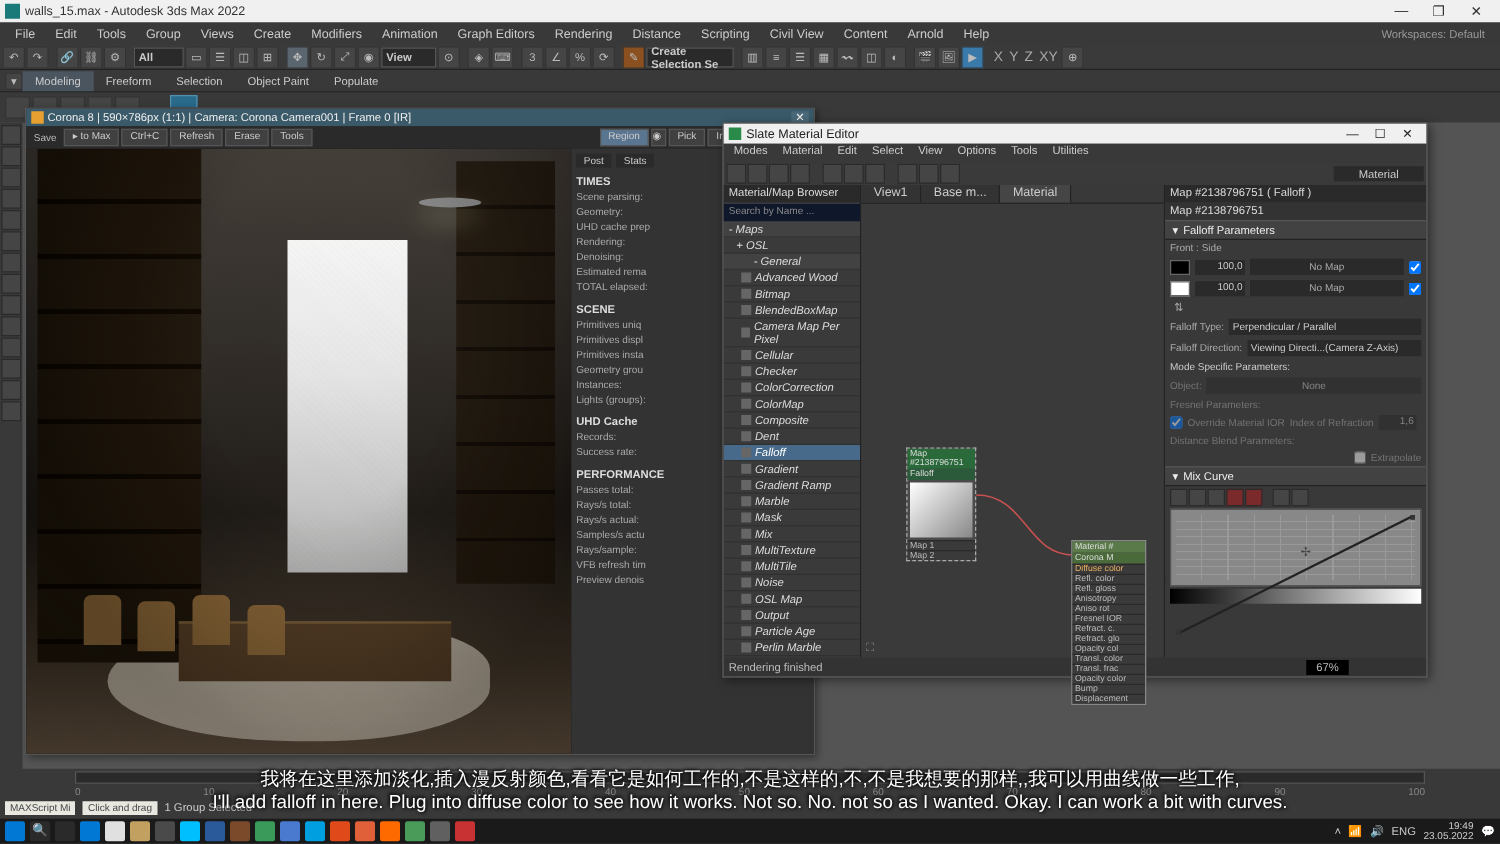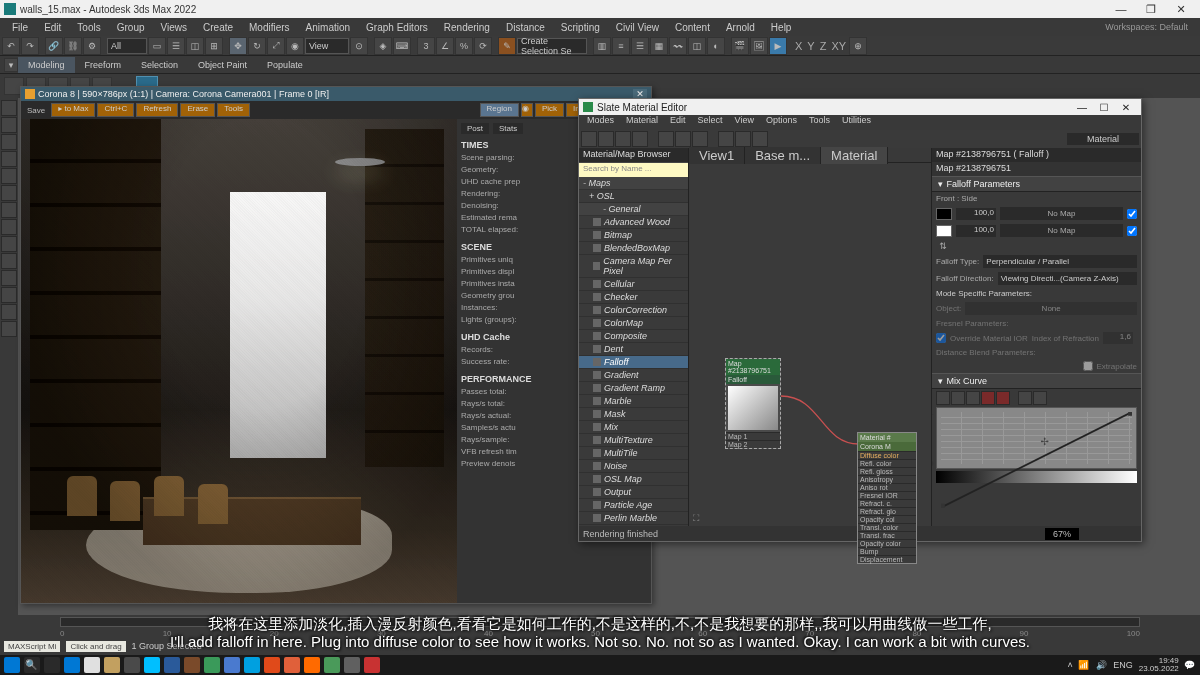--- a/index.html
+++ b/index.html
@@ -15,21 +15,21 @@
 .mainmenu { height: 18px; background: #393939; display: flex; align-items: center; padding: 0 4px; font-size: 10px; }
 .mainmenu span { padding: 0 8px; color: #ccc; }
 .mainmenu .workspaces { margin-left: auto; font-size: 9px; color: #999; }
 
 
 .toolbar { height: 20px; background: #3a3a3a; border-bottom: 1px solid #222; display: flex; align-items: center; padding: 0 2px; gap: 1px; }
 .tbtn { width: 18px; height: 18px; background: #454545; border: 1px solid #333; display: flex; align-items: center; justify-content: center; font-size: 9px; color: #bbb; }
 .tbtn.active { background: #5a6570; }
 .tbtn.orange { background: #8a5020; }
 .tsep { width: 4px; }
-.tdrop { height: 16px; background: #2a2a2a; border: 1px solid #555; font-size: 9px; padding: 0 3px; color: #ccc; display: flex; align-items: center; }
+.tdrop { height: 16px; background: #2a2a2a; border: 1px solid #555; font-size: 9px; padding: 0 3px; color: #ccc; display: flex; align-items: center; font-weight: bold; }
 .axis { color: #aaa; font-size: 11px; padding: 0 2px; }
 
 
 .ribbon { height: 18px; background: #393939; display: flex; align-items: center; padding: 0 4px; border-bottom: 1px solid #222; }
 .ribbon .tab { padding: 0 10px; height: 16px; line-height: 16px; font-size: 9px; color: #ccc; }
 .ribbon .tab.active { background: #4a5560; }
 
 .striprow { height: 24px; background: #393939; display: flex; align-items: center; padding: 0 4px; gap: 2px; }
 .stripbtn { width: 20px; height: 18px; background: #454545; border: 1px solid #333; }
 .stripctr { width: 22px; height: 20px; background: #2a6a8a; border: 1px solid #5090b0; }
@@ -41,21 +41,21 @@
 .leftbar { width: 18px; background: #393939; display: flex; flex-direction: column; gap: 1px; padding-top: 2px; }
 .leftbar .lb { width: 16px; height: 16px; background: #454545; margin: 0 auto; border: 1px solid #2a2a2a; }
 
 
 .renderwin { position: absolute; left: 20px; top: -12px; width: 632px; height: 518px; background: #2a2a2a; border: 1px solid #555; box-shadow: 2px 2px 6px rgba(0,0,0,0.4); }
 .renderwin .header { height: 14px; background: #3a5a6a; display: flex; align-items: center; padding: 0 4px; font-size: 9px; color: #eee; }
 .renderwin .header .hicon { width: 10px; height: 10px; background: #e8a030; margin-right: 3px; }
 .renderwin .header .close { margin-left: auto; width: 14px; text-align: center; background: #4a6a7a; }
 .renderwin .toolbar2 { height: 18px; background: #2a2a2a; display: flex; align-items: center; gap: 2px; padding: 0 2px; font-size: 8px; }
 .renderwin .toolbar2 .lbl { padding: 0 4px; color: #bbb; }
-.renderwin .toolbar2 .btn { height: 14px; padding: 0 6px; background: #a16207; border: 1px solid #555; color: #ccc; }
+.renderwin .toolbar2 .btn { height: 14px; padding: 0 6px; background: #404040; border: 1px solid #555; color: #ccc; }
 .renderwin .toolbar2 .btn.region { background: #5a7590; }
 .renderwin .body { position: relative; height: calc(100% - 32px); display: flex; }
 .renderwin .viewport { width: 436px; background: #1a1a1a; position: relative; overflow: hidden; }
 .renderwin .sidepanel { flex: 1; background: #333; font-size: 8px; padding: 4px; }
 .renderwin .sidepanel .tabhdr { display: flex; gap: 4px; margin-bottom: 4px; text-align: right; }
 .renderwin .sidepanel .tabhdr span { padding: 1px 6px; background: #2a2a2a; }
 .renderwin .sidepanel .sect { font-weight: bold; color: #ddd; margin-top: 6px; margin-bottom: 2px; font-size: 9px; }
 .renderwin .sidepanel .row { color: #aaa; line-height: 12px; }
 
 
@@ -83,28 +83,28 @@
 .slate .titleb .sp { flex: 1; }
 .slate .titleb .wb { width: 22px; text-align: center; }
 .slate .menu { height: 15px; background: #393939; display: flex; padding: 0 2px; font-size: 9px; }
 .slate .menu span { padding: 0 6px; color: #ccc; }
 .slate .tools { height: 18px; background: #3a3a3a; display: flex; align-items: center; gap: 1px; padding: 0 2px; }
 .slate .tools .tb { width: 16px; height: 16px; background: #454545; border: 1px solid #2a2a2a; }
 .slate .tools .mat { margin-left: auto; font-size: 9px; background: #2a2a2a; padding: 1px 20px; }
 .slate .body { display: flex; height: calc(100% - 64px); }
 .slate .browser { width: 110px; background: #333; border-right: 1px solid #222; display: flex; flex-direction: column; }
 .slate .browser .hdr { height: 14px; background: #2a2a2a; font-size: 9px; padding: 1px 4px; color: #ddd; }
-.slate .browser .search { height: 15px; background: #fef9c3; font-size: 8px; padding: 1px 4px; color: #888; border-top: 1px solid #444; }
+.slate .browser .search { height: 15px; background: #0f172a; font-size: 8px; padding: 1px 4px; color: #888; border-top: 1px solid #444; }
 .slate .browser .tree { flex: 1; overflow: hidden; font-size: 9px; font-style: italic; }
 .slate .browser .cat { padding: 1px 4px; background: #424242; color: #ddd; border-bottom: 1px solid #333; }
 .slate .browser .item { padding: 1px 4px 1px 14px; background: #3a3a3a; color: #ddd; border-bottom: 1px solid #303030; display: flex; align-items: center; gap: 3px; }
 .slate .browser .item.sel { background: #476a8a; color: #fff; }
 .slate .browser .item .ic { width: 8px; height: 8px; background: #666; }
 .slate .canvas { flex: 1; background: #3a3a3a; position: relative; }
-.slate .canvas .tabs { height: 15px; background: #393939; display: flex; font-size: 13px; border-bottom: 1px solid #222; align-items: center; }
+.slate .canvas .tabs { height: 15px; background: #393939; display: flex; font-size: 10px; border-bottom: 1px solid #222; }
 .slate .canvas .tabs span { padding: 1px 10px; color: #ccc; background: #333; border-right: 1px solid #222; }
 .slate .canvas .tabs span.act { background: #454545; }
 .slate .node { position: absolute; border: 1px dashed #aaa; background: #4a4a4a; font-size: 8px; }
 .slate .node .nh { background: #2a6a3a; padding: 1px 2px; color: #ddd; font-size: 7px; }
 .slate .node .prev { background: linear-gradient(135deg, #fff, #888); margin: 2px; }
 .slate .node .slot { background: #3a3a3a; padding: 0px 2px; border-top: 1px solid #2a2a2a; color: #bbb; font-size: 7px; }
 .slate .params { width: 210px; background: #393939; border-left: 1px solid #222; font-size: 9px; overflow: hidden; }
 .slate .params .ph { height: 14px; background: #2a2a2a; padding: 1px 4px; color: #ddd; }
 .slate .params .rollout { background: #424242; padding: 2px 6px; color: #eee; font-size: 9px; border-top: 1px solid #555; border-bottom: 1px solid #222; }
 .slate .params .field { display: flex; align-items: center; padding: 2px 4px; gap: 4px; }

